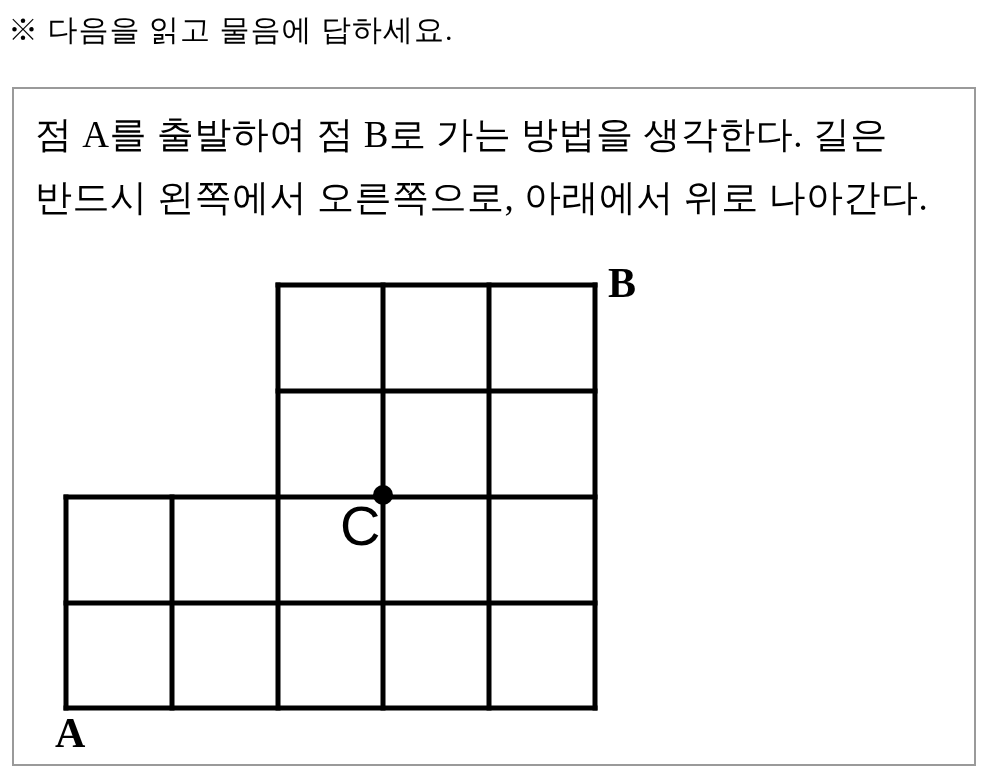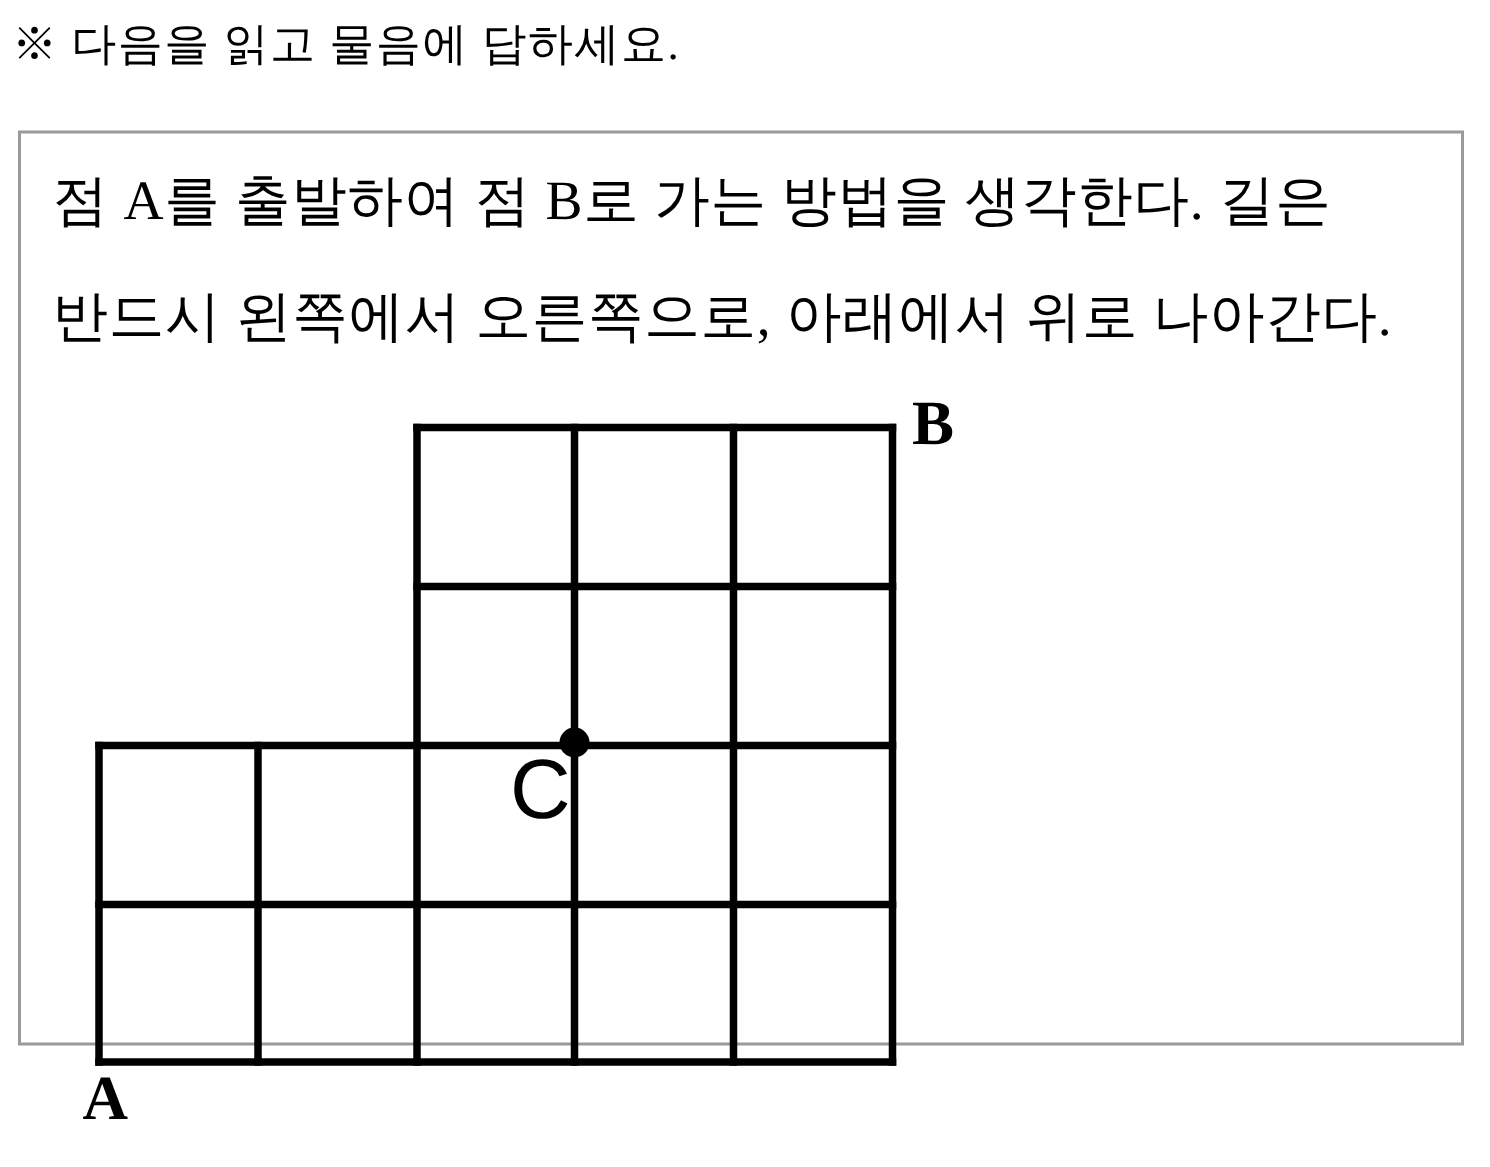--- a/index.html
+++ b/index.html
@@ -23,36 +23,36 @@
     line-height: 48px;
     letter-spacing: 1px;
     white-space: nowrap;
     color: #000000;
   }
   .problem-box {
     position: absolute;
     left: 12px;
     top: 87px;
     width: 964px;
-    height: 610px;
+    height: 679px;
     border: 2px solid #9a9a9a;
     box-sizing: border-box;
     background: #ffffff;
   }
   .ptext {
     position: absolute;
     left: 21px;
     font-size: 37px;
     line-height: 44px;
     letter-spacing: 0.5px;
     white-space: nowrap;
     color: #000000;
   }
   .ptext.line1 { top: 24px; }
-  .ptext.line2 { top: 101px; }
+  .ptext.line2 { top: 87px; }
   svg.grid-diagram {
     position: absolute;
     left: 0;
     top: 0;
     width: 993px;
     height: 778px;
   }
   .pt-label {
     position: absolute;
     line-height: 1;

